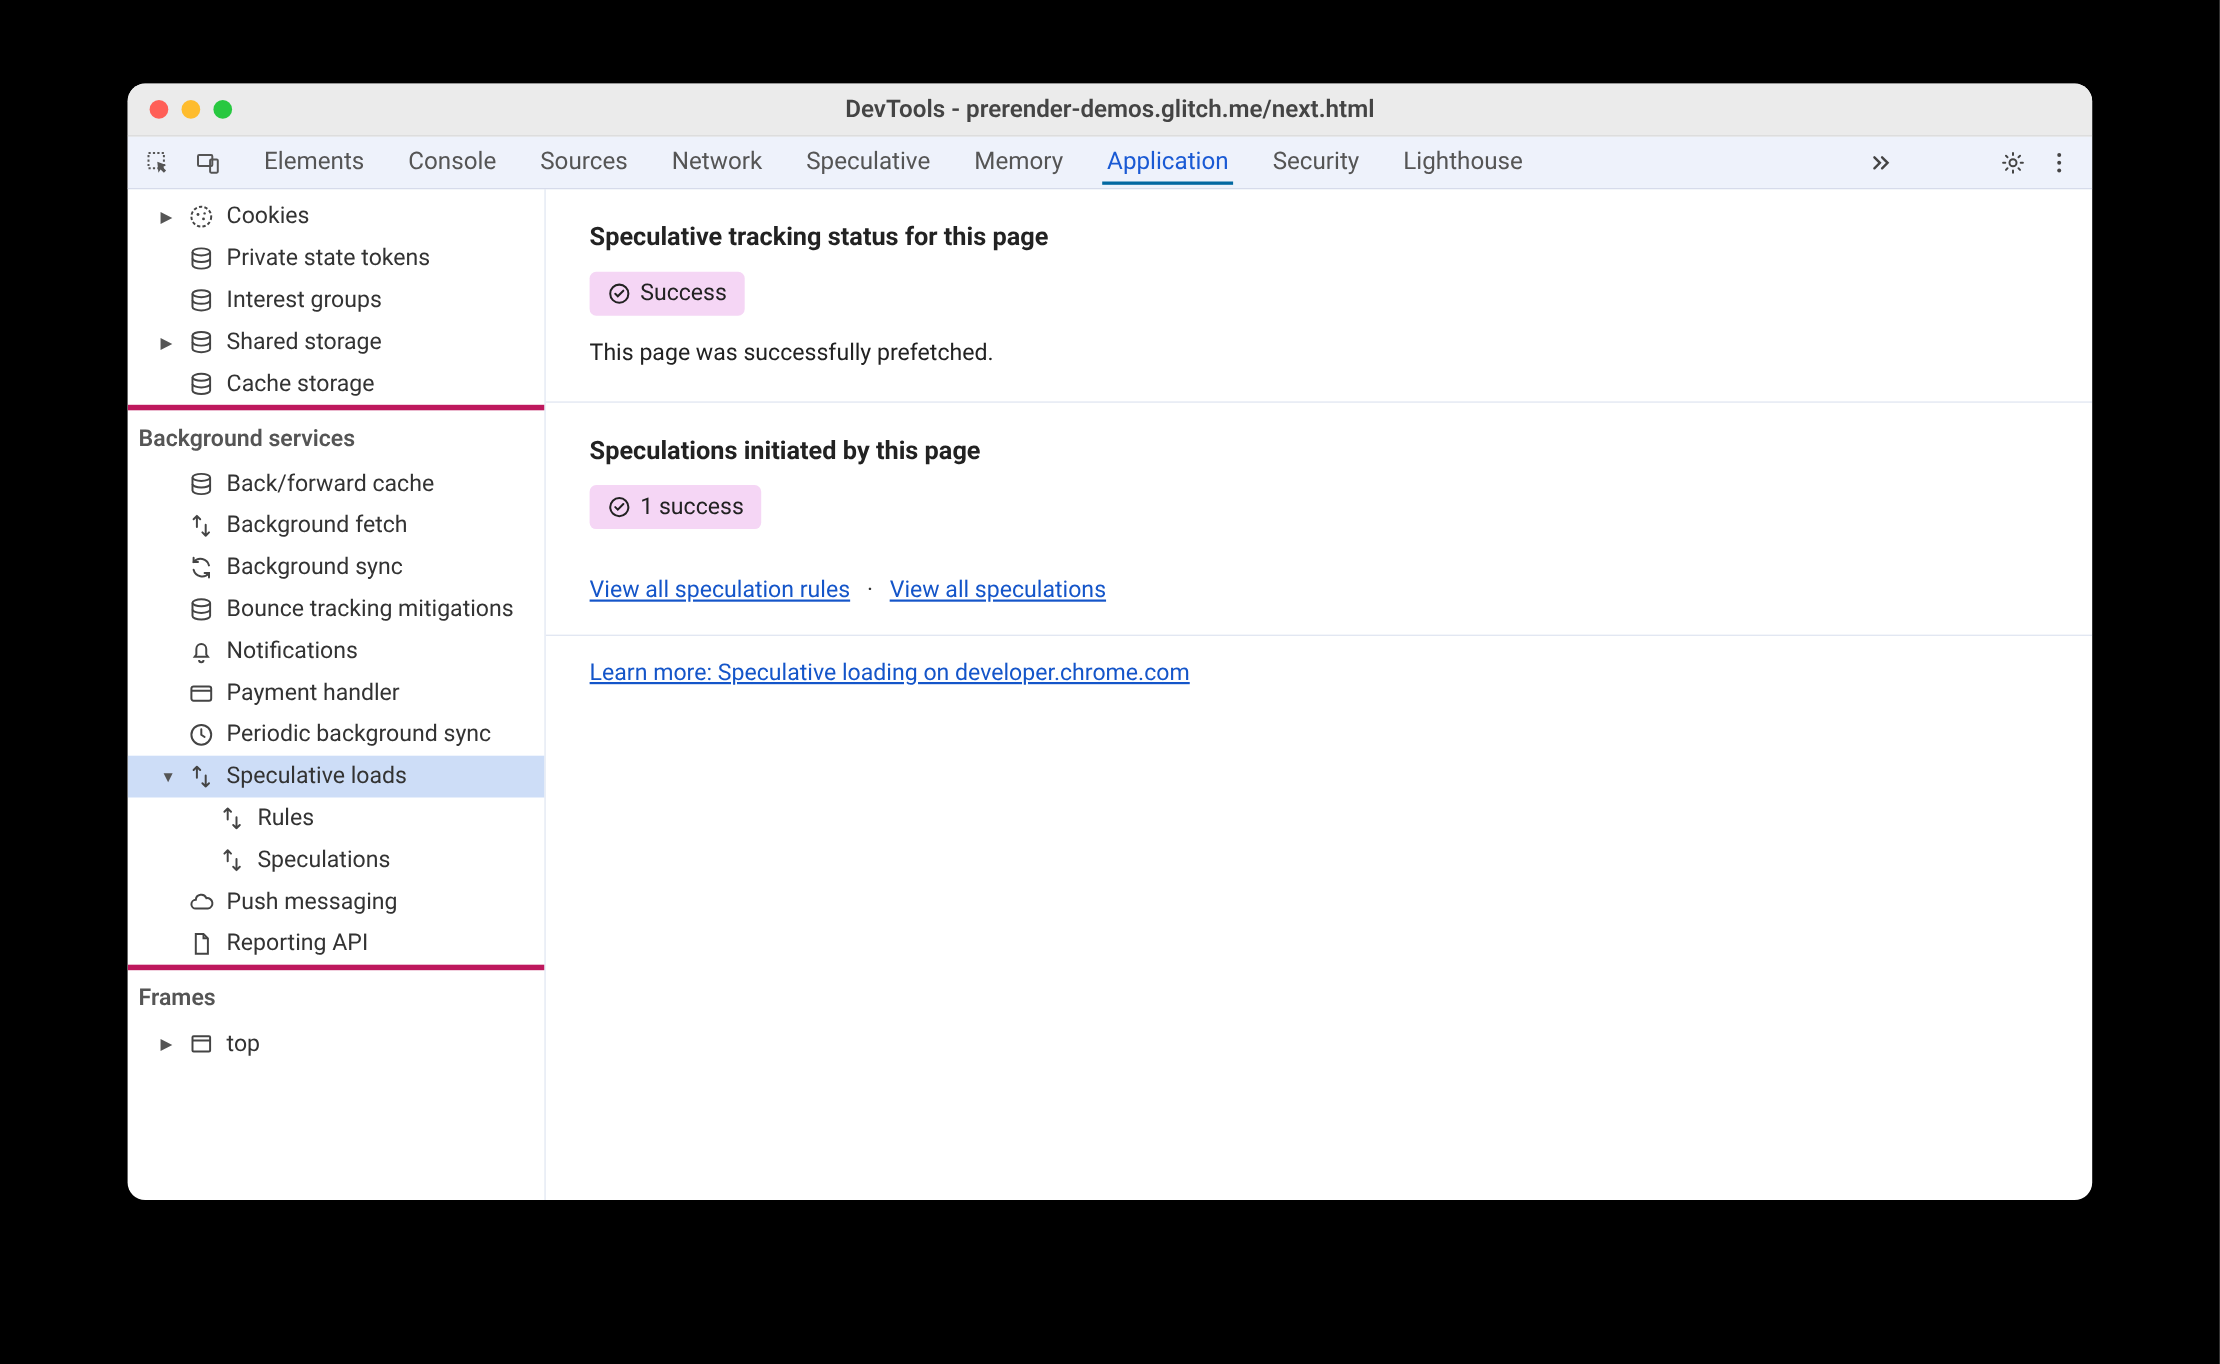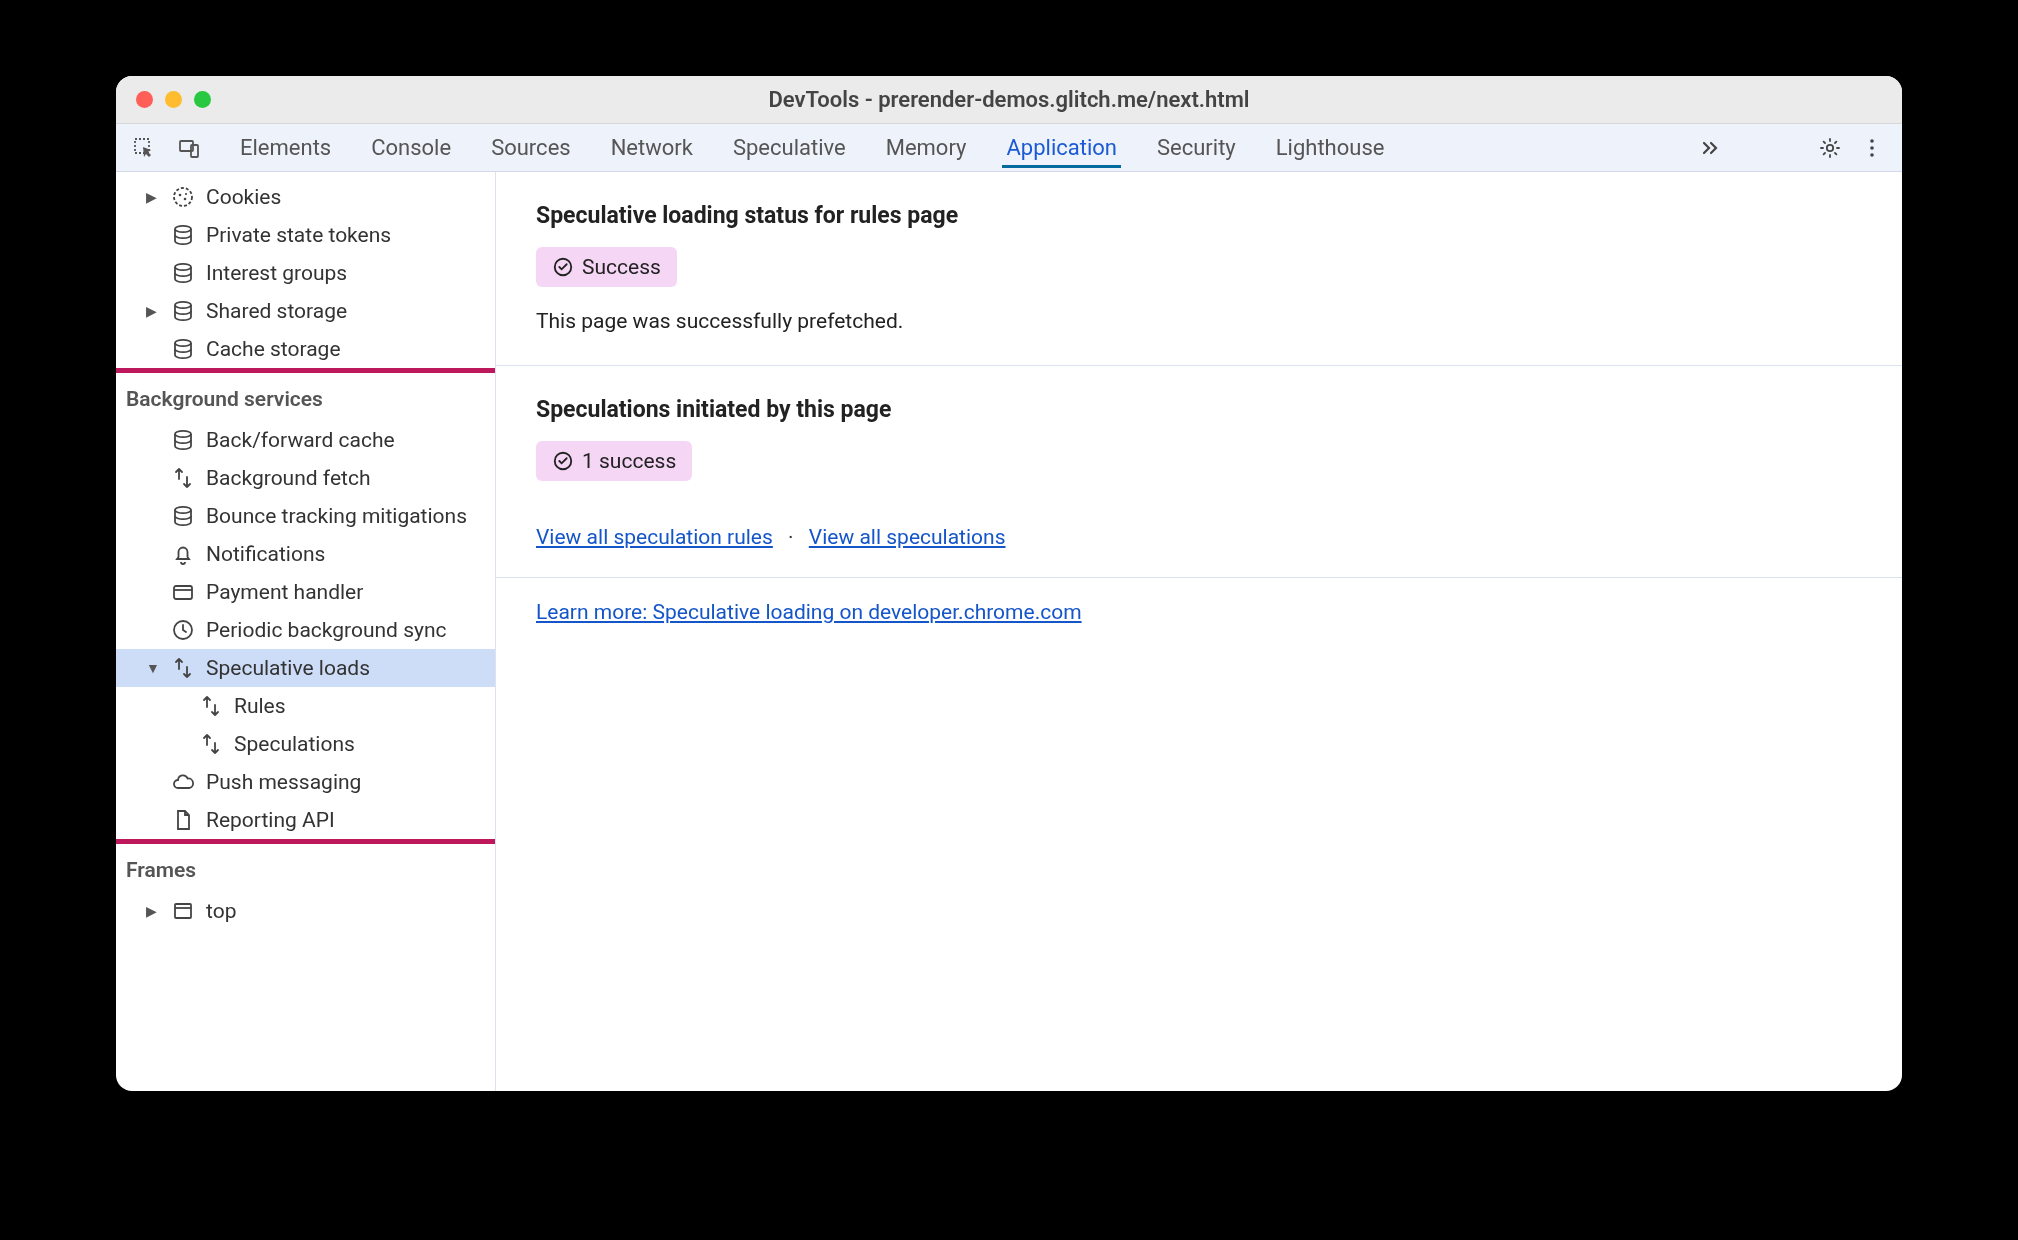--- a/index.html
+++ b/index.html
@@ -377,20 +377,29 @@
             <svg width="24" height="24">
               <use href="#i-fetch"></use>
             </svg>
           </span>
         <span>Background fetch</span>
       </div>
       <div class="tree-item indent1">
         <span class="tree-arrow"></span>
         <span class="tree-icon">
             <svg width="24" height="24">
+              <use href="#i-sync"></use>
+            </svg>
+          </span>
+        <span>Background sync</span>
+      </div>
+      <div class="tree-item indent1">
+        <span class="tree-arrow"></span>
+        <span class="tree-icon">
+            <svg width="24" height="24">
               <use href="#i-db"></use>
             </svg>
           </span>
         <span>Bounce tracking mitigations</span>
       </div>
       <div class="tree-item indent1">
         <span class="tree-arrow"></span>
         <span class="tree-icon">
             <svg width="24" height="24">
               <use href="#i-bell"></use>
@@ -469,21 +478,21 @@
             <svg width="24" height="24">
               <use href="#i-frame"></use>
             </svg>
           </span>
         <span>top</span>
       </div>
     </div>
 
     <div class="main">
       <div class="panel-section">
-        <div class="panel-h">Speculative loading status for rules page</div>
+        <div class="panel-h">Speculative tracking status for this page</div>
         <div class="badge">
           <span>
               <svg width="22" height="22" viewBox="0 0 24 24">
                 <use href="#i-check"></use>
               </svg>
             </span>
           <span>Success</span>
         </div>
         <div class="desc">This page was successfully prefetched.</div>
       </div>

